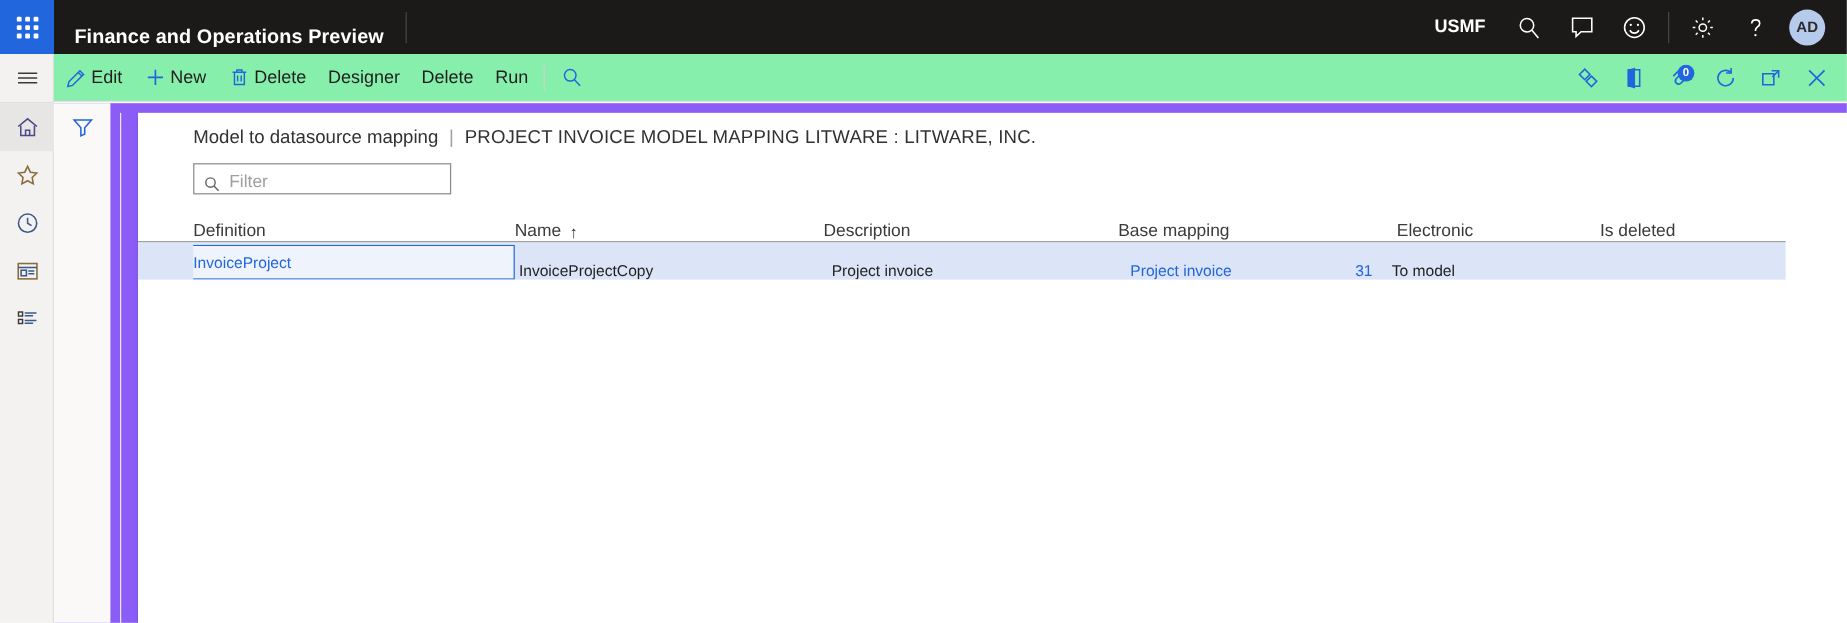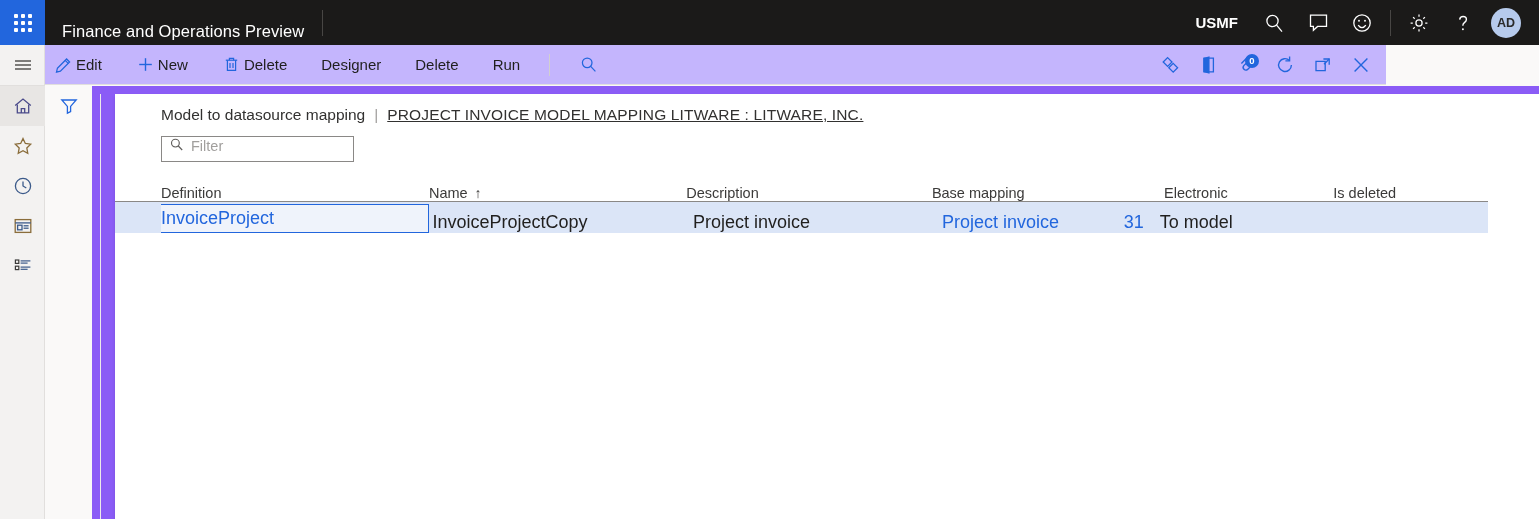--- a/index.html
+++ b/index.html
@@ -29,21 +29,21 @@
     display: grid;
     grid-template-columns: repeat(3, 4px);
     grid-template-rows: repeat(3, 4px);
     gap: 3px;
   }
   .waffle-grid i { display: block; width: 4px; height: 4px; background: #fff; border-radius: 1px; }
 
   .app-title {
     color: #ffffff;
     font-size: 16.5px;
-    font-weight: normal;
+    font-weight: bold;
     padding: 0 18px 0 17px;
     white-space: nowrap;
     letter-spacing: .1px;
     margin-top: 17px;
   }
   .vdiv-top {
     width: 1px; height: 26px; background: #484644;
   }
   .breadcrumb {
     display: flex; align-items: center;
@@ -102,24 +102,24 @@
     width: 45px; height: 40px;
     display: flex; align-items: center; justify-content: center;
     cursor: pointer;
   }
   .rail-btn.sel { background: #e8e6e4; }
   .rail-sep { height: 1px; background: #e1dfdd; margin: 0; }
 
   
   .cmdbar {
     position: absolute; left: 45px; top: 45px;
-    width: 1341px; height: 40px;
-    background: #c4b5fd;
+    width: 1494px; height: 40px;
+    background: #86efac;
     border-bottom: 1px solid #e1dfdd;
-    display: flex; align-items: center; gap: 16px;
+    display: flex; align-items: center;
   }
   .cmd {
     display: flex; align-items: center;
     height: 40px; padding: 0 9px;
     color: #201f1e; font-size: 15px;
     cursor: pointer; white-space: nowrap;
   }
   .cmd .gl { display: flex; align-items: center; margin-right: 3px; color: #2b579a; }
   .cmd.bold { font-weight: bold; padding: 0 12px; }
   .cmd-div { width: 1px; height: 22px; background: #d2d0ce; margin: 0 4px; }
@@ -164,28 +164,28 @@
     background: #ffffff;
     box-shadow: 0 1.6px 3.6px rgba(0,0,0,.10), 0 0.3px 0.9px rgba(0,0,0,.08);
   }
   .card-head {
     padding: 12px 0 0 46px;
     display: flex; align-items: baseline;
     font-size: 15.5px;
   }
   .ch-title { color: #323130; }
   .ch-bar { color: #a19f9d; padding: 0 9px; }
-  .ch-sub { color: #323130; letter-spacing: .15px; text-decoration: underline; }
+  .ch-sub { color: #323130; letter-spacing: .15px; }
 
   .filterbox-wrap { padding: 12px 0 0 46px; }
   .filterbox {
-    width: 193px; height: 26px;
+    width: 215px; height: 26px;
     border: 1px solid #8a8886;
     background: #fff;
-    display: flex; align-items: flex-start;
+    display: flex; align-items: flex-end;
     padding: 0 7px;
   }
   .filterbox .mag { color: #605e5c; display:flex; margin-right:5px; }
   .filterbox input {
     border: 0; outline: 0; background: transparent;
     font-family: "Liberation Sans", sans-serif;
     font-size: 14.5px; color: #323130;
     width: 100%;
   }
   .filterbox input::placeholder { color: #a19f9d; }
@@ -201,21 +201,21 @@
   .grid-head {
     height: 26px;
     border-bottom: 1px solid #8a8886;
     color: #323130;
     font-size: 14.5px;
   }
   .grid-head .cell { color: #3b3a39; }
   .grid-body-row {
     height: 31px;
     background: #dbe5f7;
-    font-size: 18px;
+    font-size: 13px;
     color: #201f1e;
   }
   .cell { display: flex; align-items: center; white-space: nowrap; overflow: hidden; }
   .c-def   { width: 277px; }
   .c-name  { width: 266px; }
   .c-desc  { width: 254px; }
   .c-base  { width: 240px; }
   .c-dir   { width: 175px; }
   .c-del   { width: 160px; }
   .num { justify-content: flex-end; padding-right: 16px; width: 222px; }

